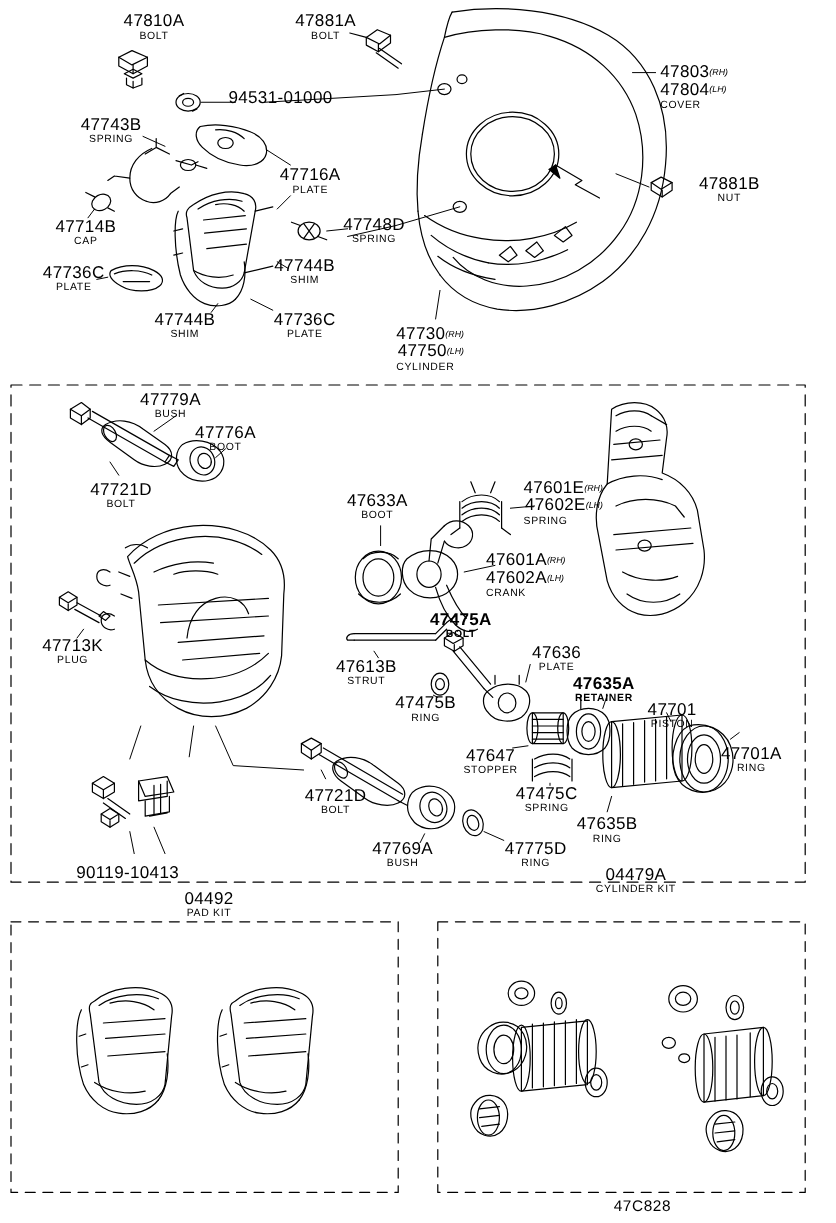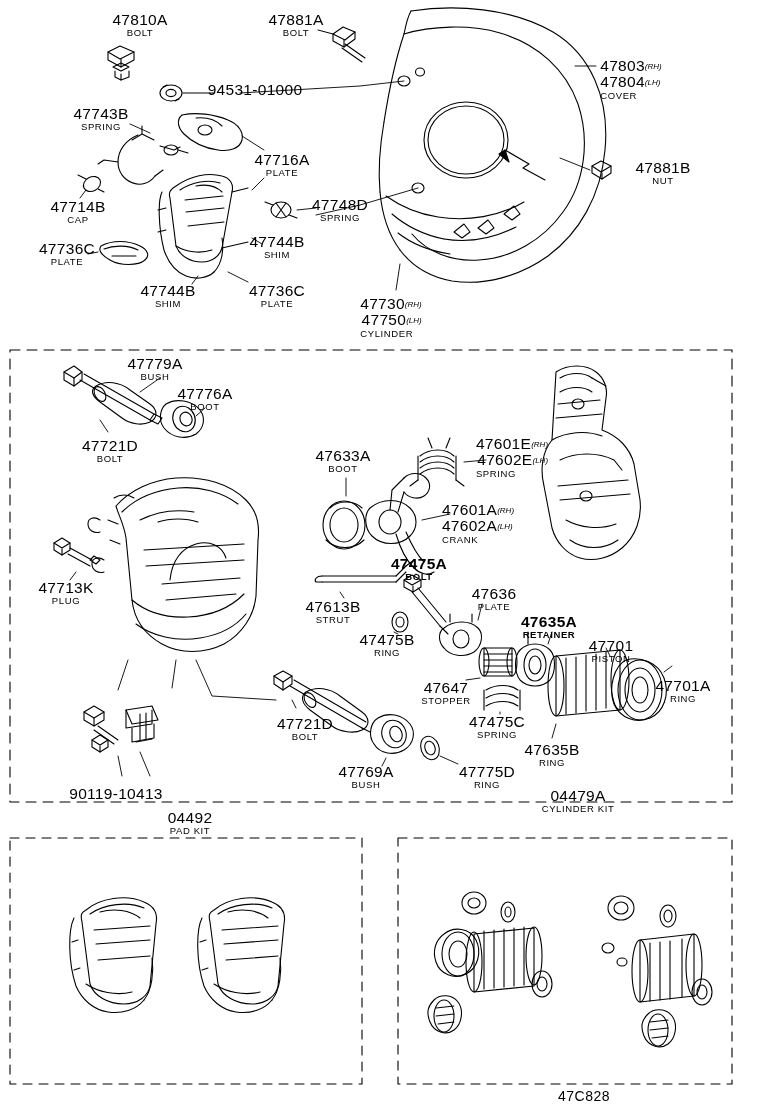--- a/index.html
+++ b/index.html
@@ -617,21 +617,21 @@
       <span class="pn">47602A</span><span class="suffix">(LH)</span>
     </div>
     <div class="desc" style="text-align:left;">CRANK</div>
   </div>
 
   <div class="lbl" style="left:419px;top:556px;transform:translateX(-50%);font-weight:bold;">
     <div class="pn">47475A</div>
     <div class="desc">BOLT</div>
   </div>
 
-  <div class="lbl" style="left:494px;top:586px;transform:translateX(-50%);">
+  <div class="lbl" style="left:506px;top:586px;transform:translateX(-50%);">
     <div class="pn">47636</div>
     <div class="desc">PLATE</div>
   </div>
 
   <div class="lbl" style="left:66px;top:580px;transform:translateX(-50%);">
     <div class="pn">47713K</div>
     <div class="desc">PLUG</div>
   </div>
 
   <div class="lbl" style="left:333px;top:599px;transform:translateX(-50%);">

